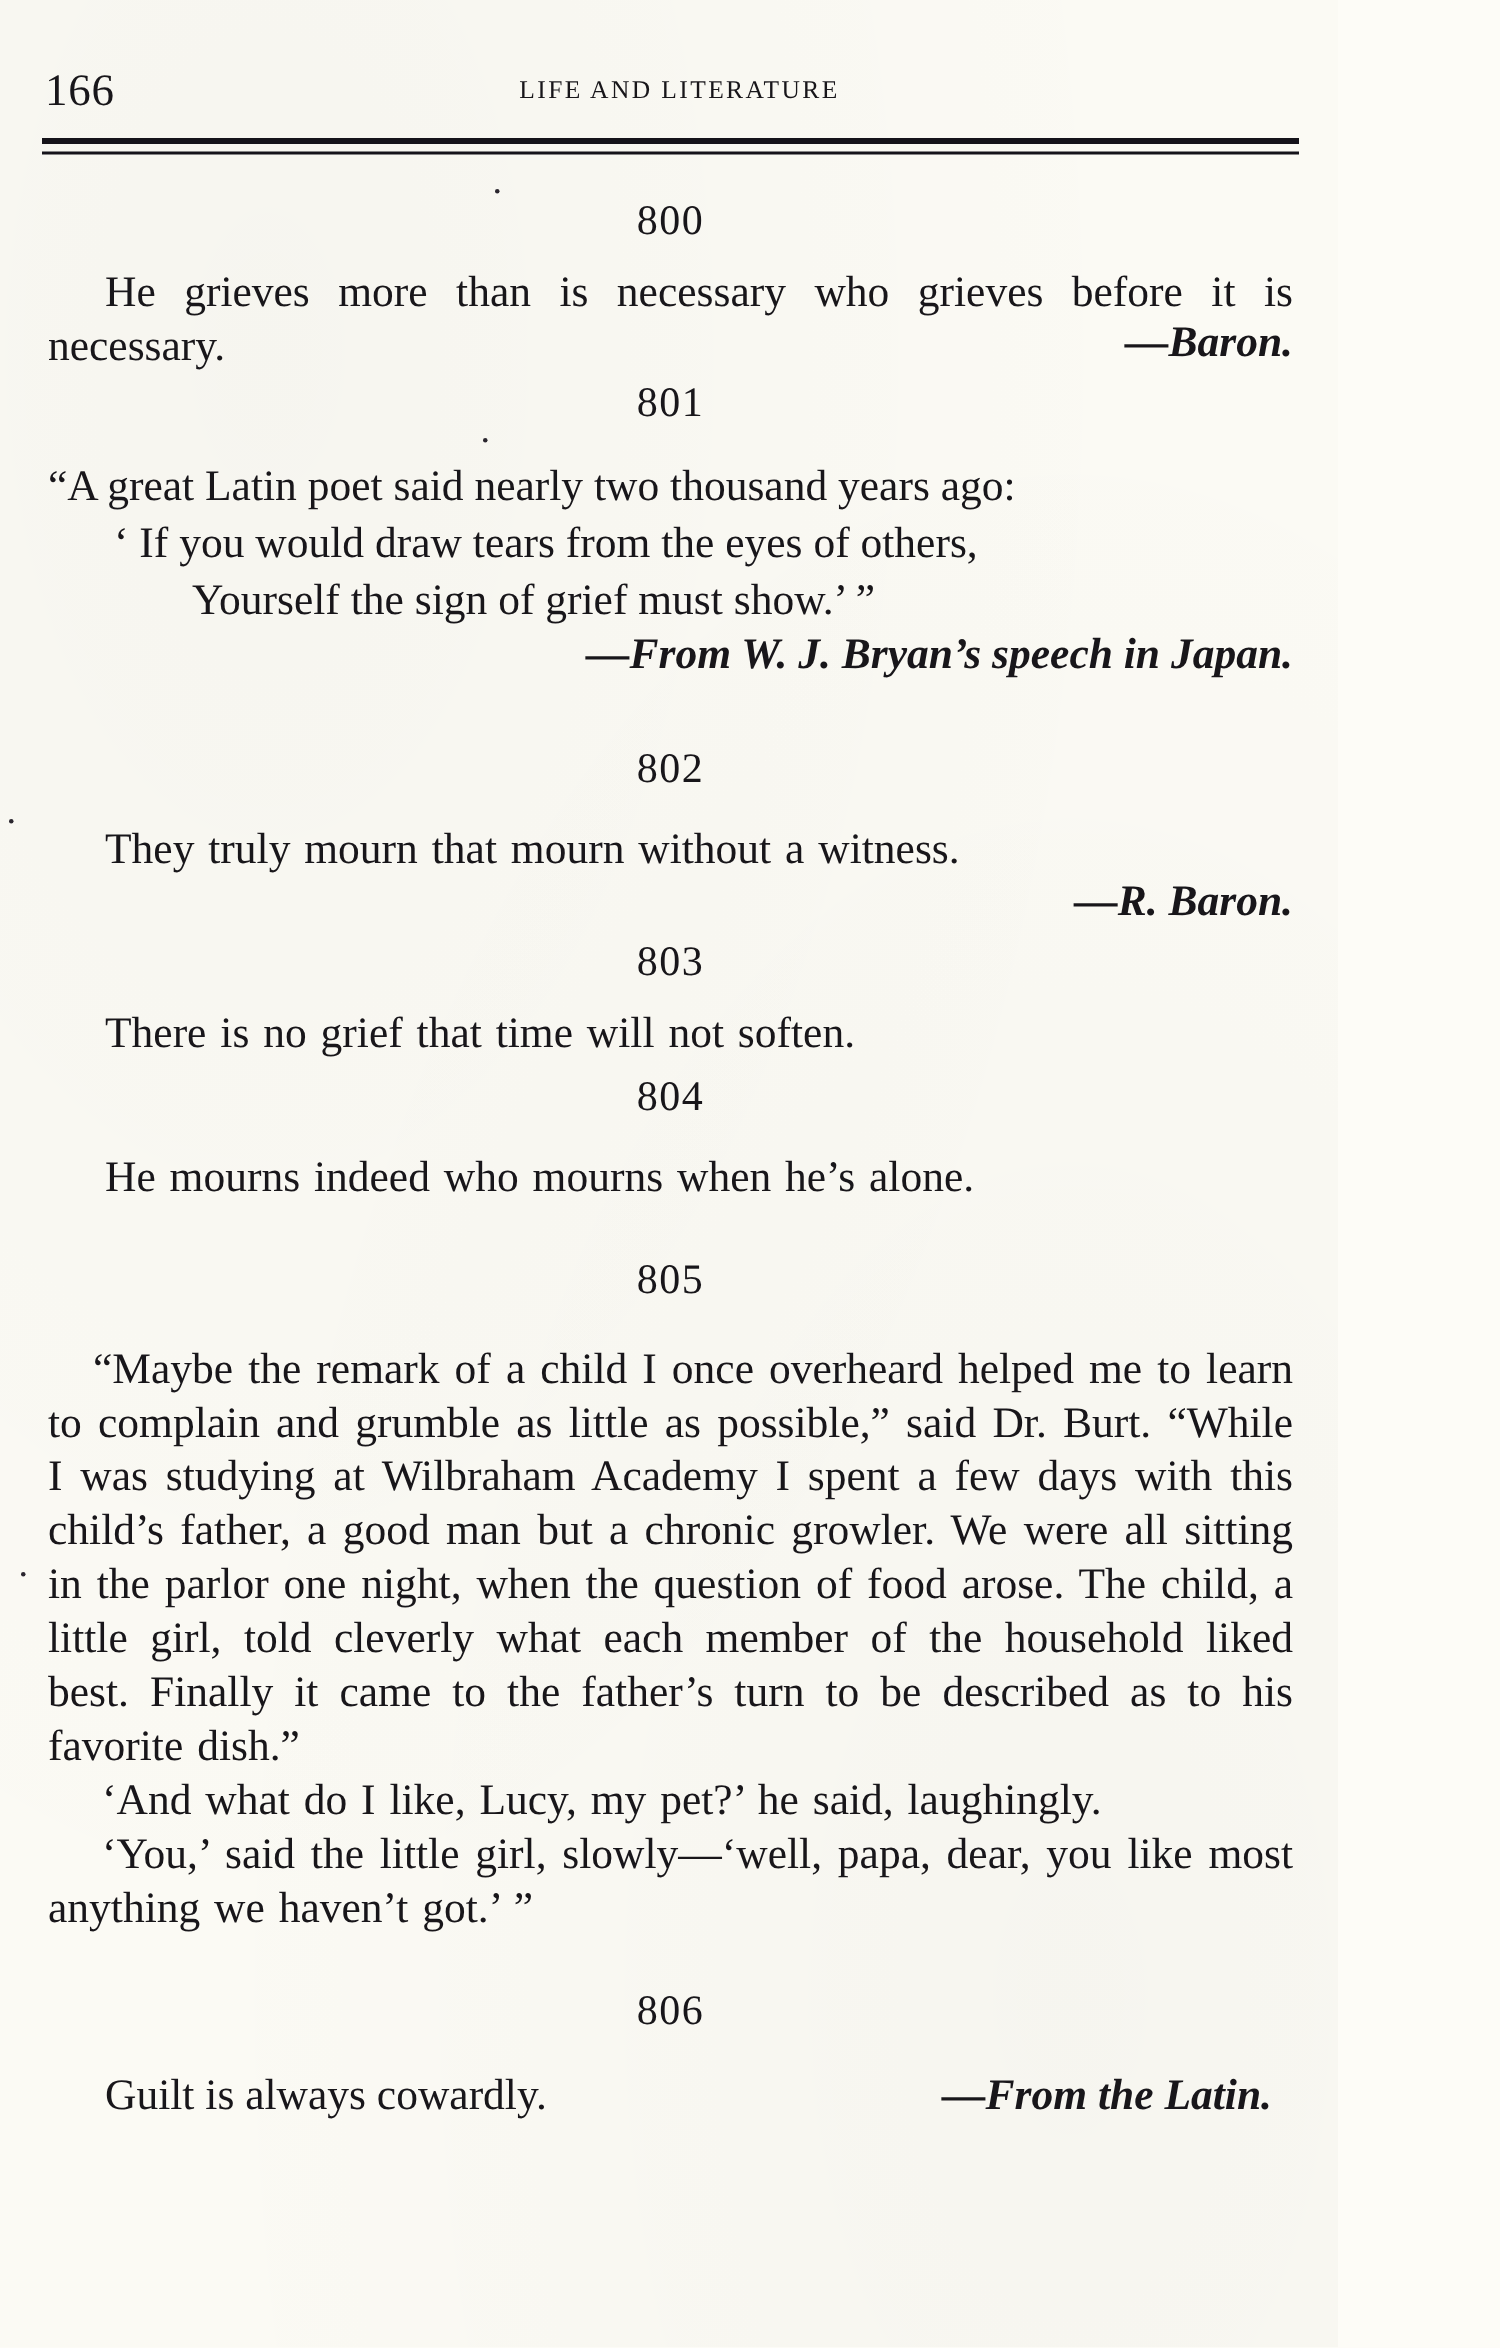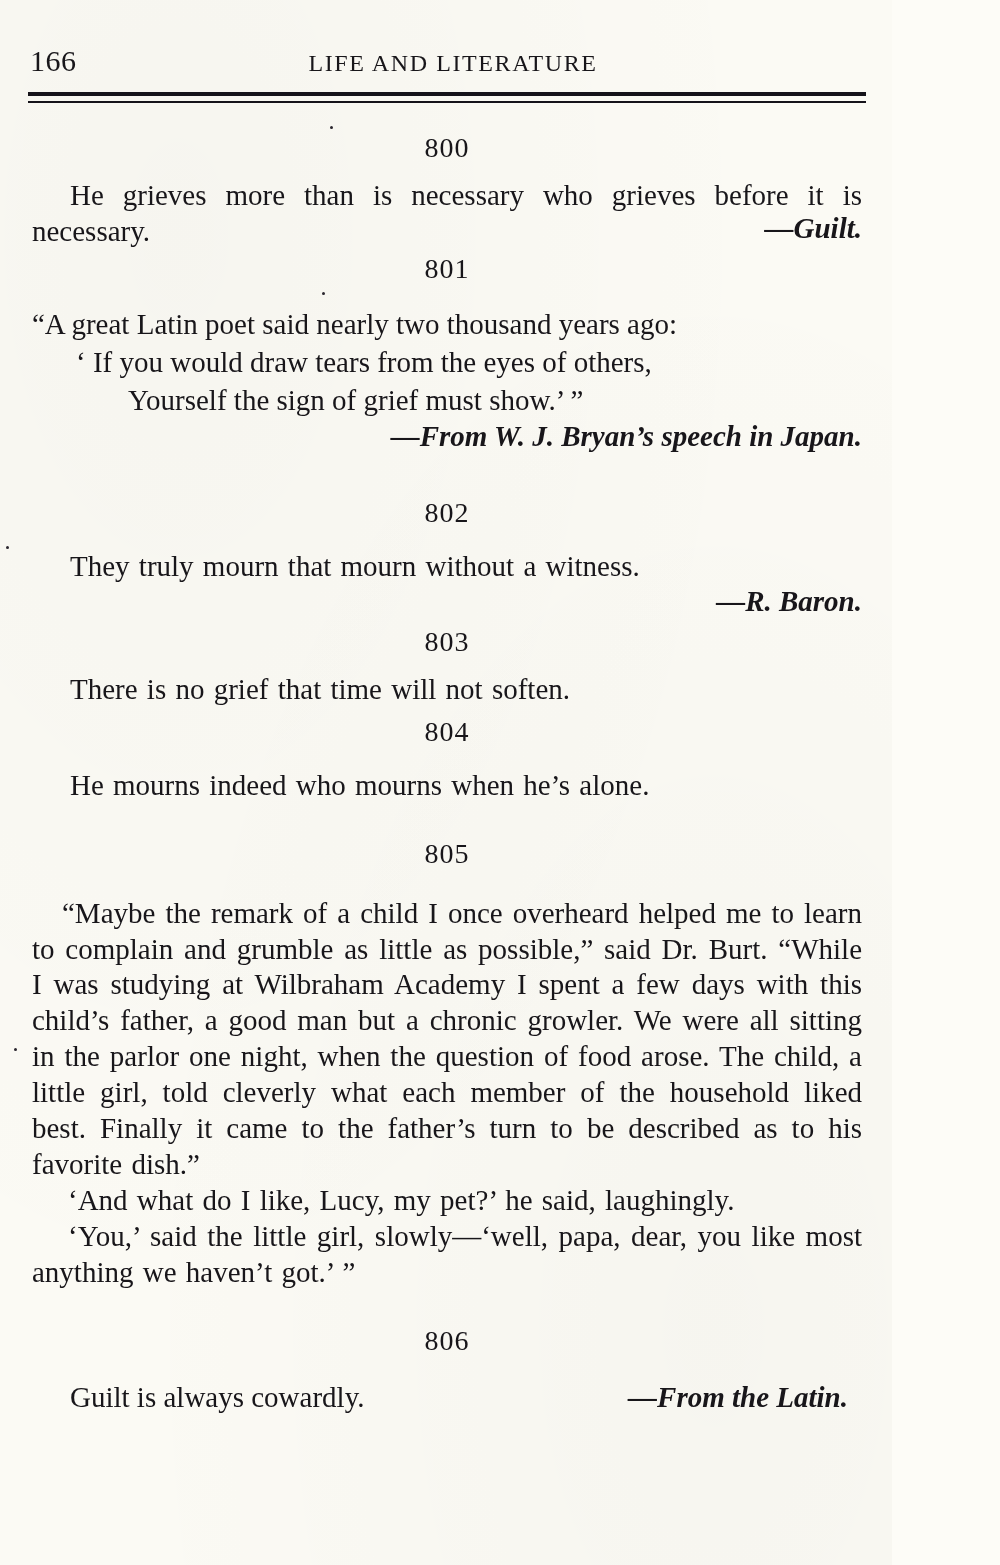--- a/index.html
+++ b/index.html
@@ -40,21 +40,21 @@
     top: 0px;
     font-size: 30px;
     letter-spacing: 0.5px;
   }
   .running-head {
     position: absolute;
     left: 12px;
     right: 0;
     top: 6px;
     text-align: center;
-    font-size: 24px;
+    font-size: 17px;
     letter-spacing: 1.6px;
     font-variant: small-caps;
     text-transform: uppercase;
   }
   .rule-thick {
     position: absolute;
     top: 92px;
     left: 28px;
     right: 26px;
     height: 4px;
@@ -158,21 +158,21 @@
   <div class="speck" style="left:322px; top:292px;"></div>
   <div class="speck" style="left:6px; top:546px;"></div>
   <div class="speck" style="left:14px; top:1048px;"></div>
 
   <div class="body">
 
     <div class="sp-14"></div>
     <div class="num">800</div>
     <div class="sp-14"></div>
     <div class="para first">He grieves more than is necessary  who grieves before it is necessary.</div>
-    <div class="attrib" style="margin-top:-38px;">—Guilt.</div>
+    <div class="attrib" style="margin-top:-38px;">—Baron.</div>
 
     <div class="sp-8"></div>
     <div class="num">801</div>
     <div class="sp-20"></div>
     <div class="verse">
       <div class="blk">“A great Latin poet said nearly two thousand years ago:</div>
       <div class="blk l1">‘ If you would draw tears from the eyes of others,</div>
       <div class="blk l2">Yourself the sign of grief must show.’ ”</div>
     </div>
     <div class="verse-attrib">—From W. J. Bryan’s speech in Japan.</div>

